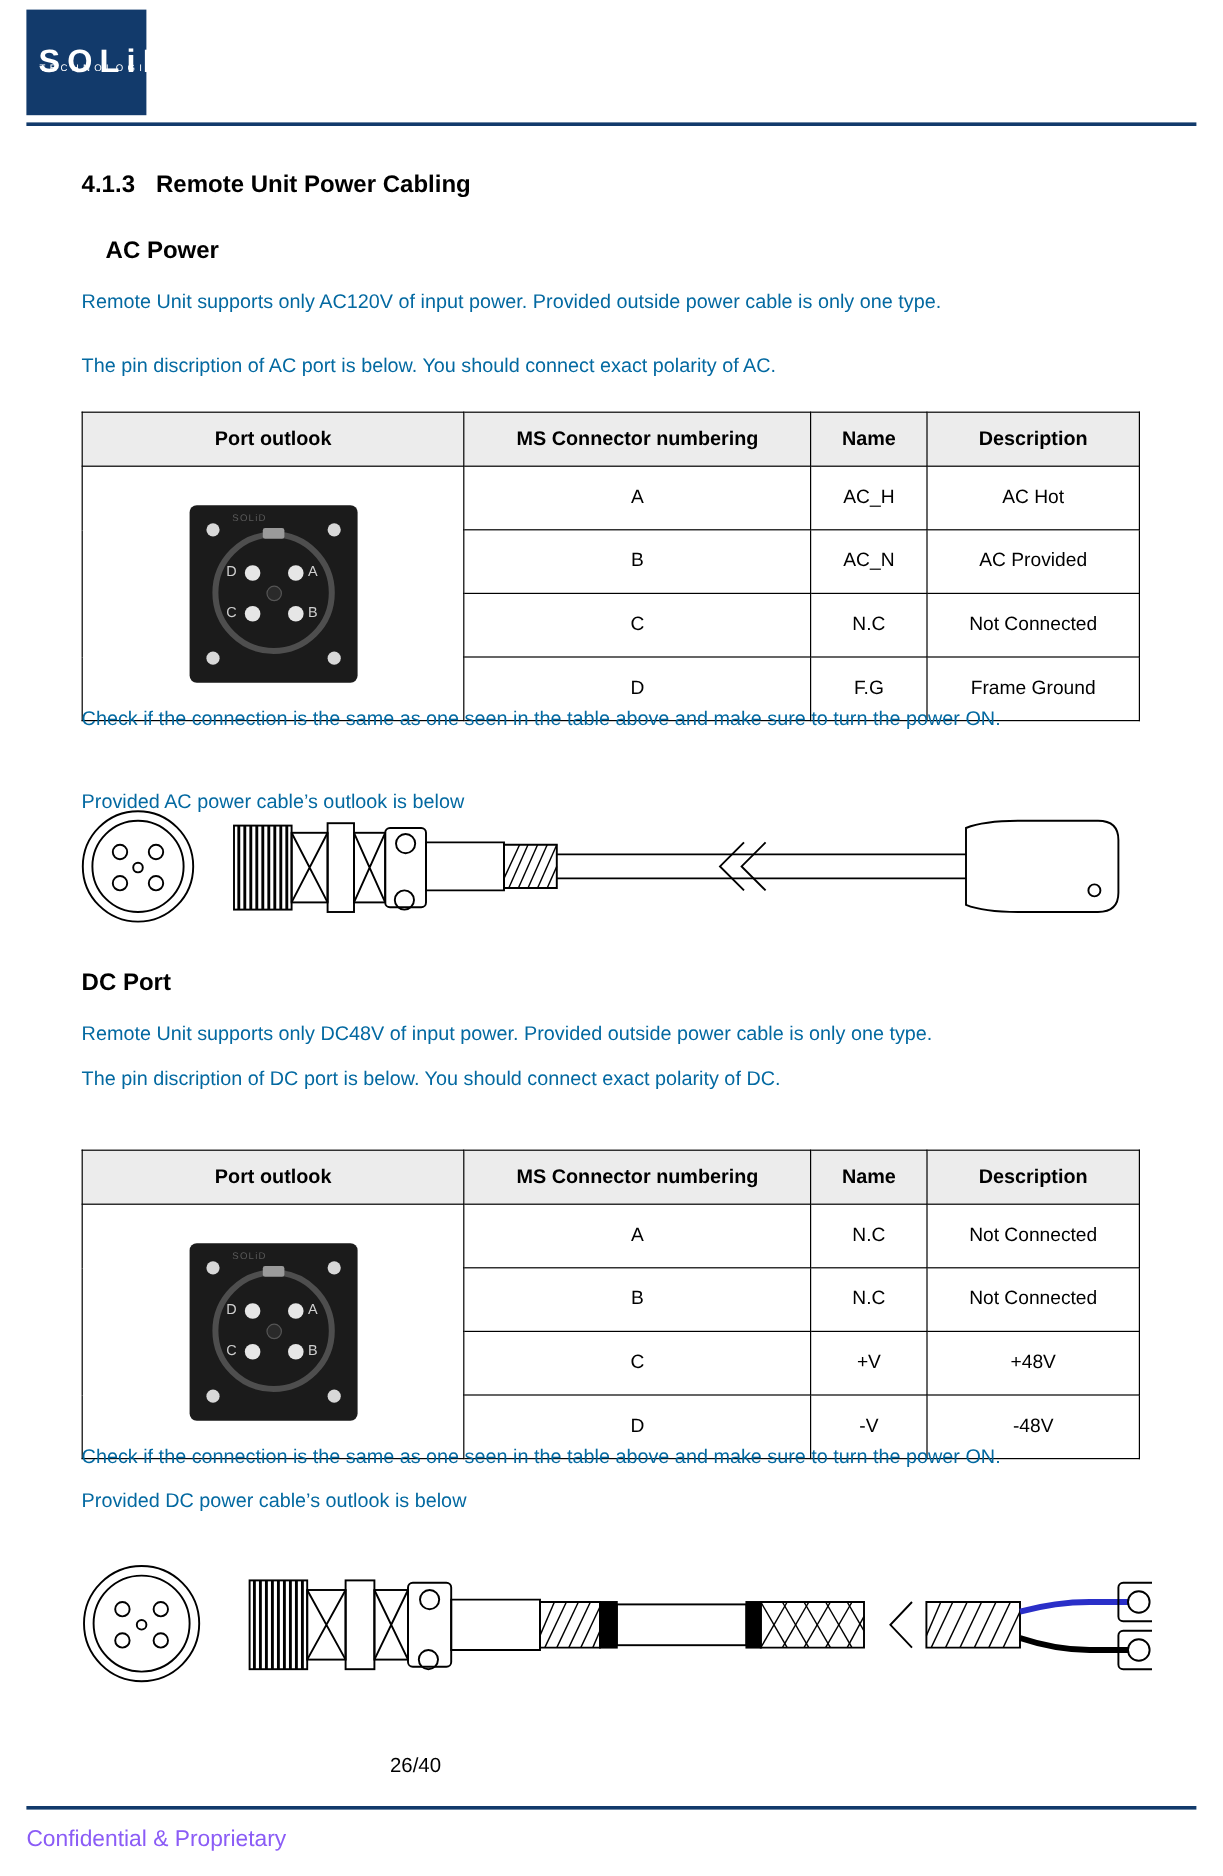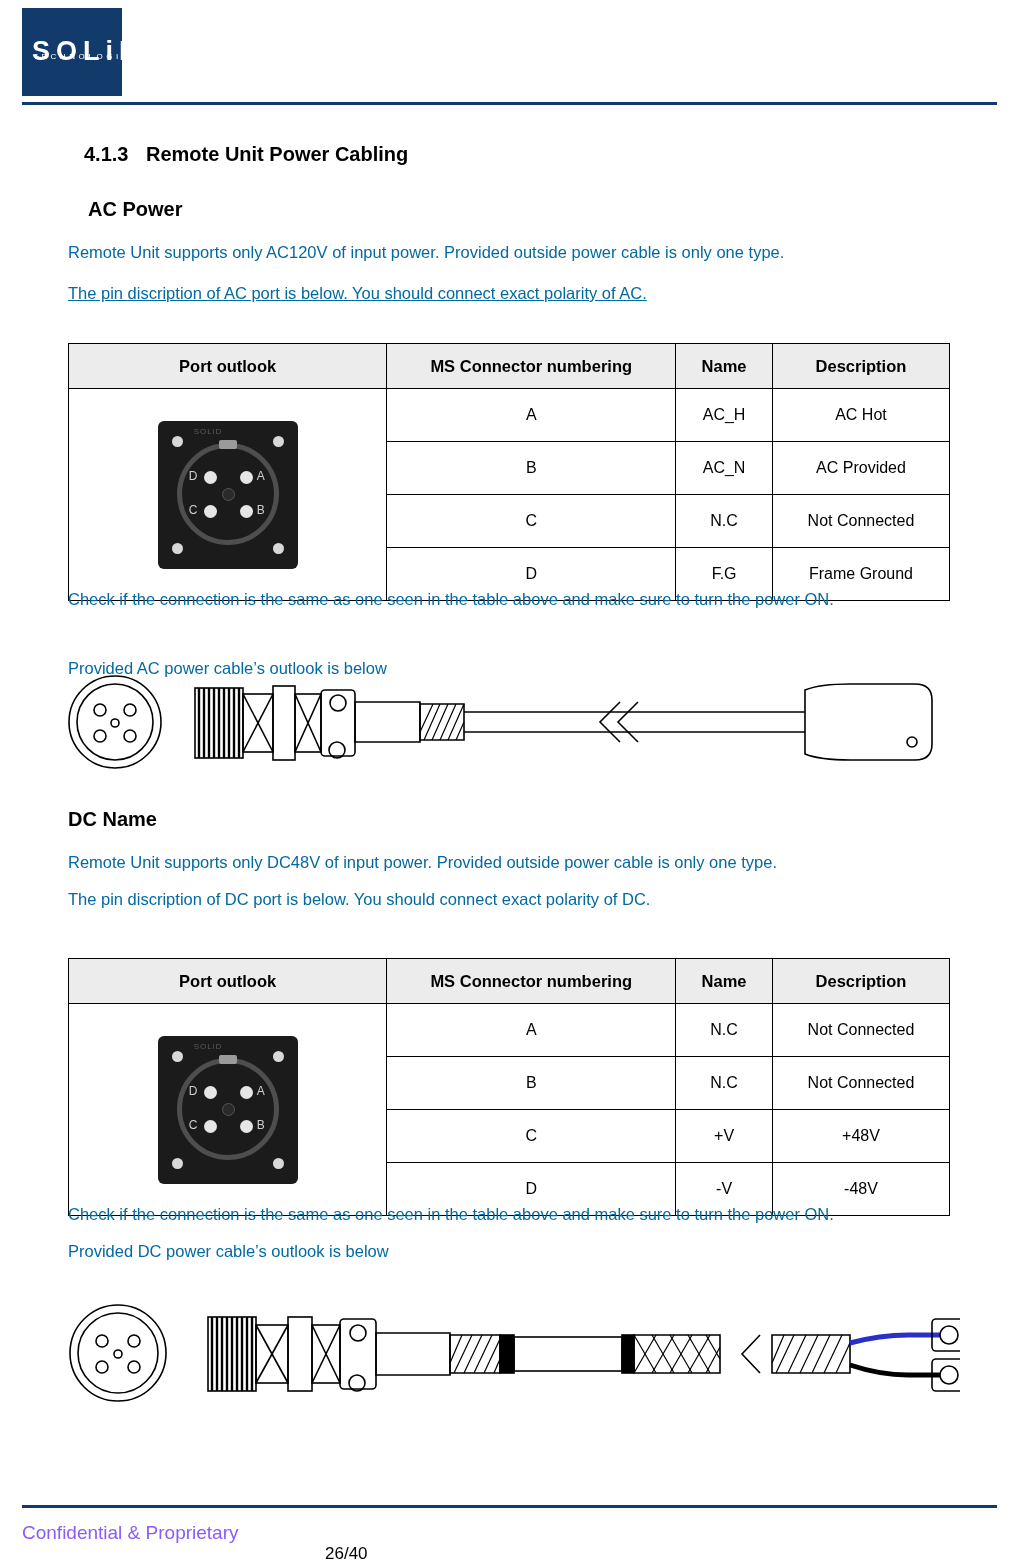--- a/index.html
+++ b/index.html
@@ -69,38 +69,38 @@
   .footer-left {
     position: absolute;
     left: 22px;
     top: 1522px;
     font-size: 19px;
     color: #8b5cf6;
   }
   .footer-page {
     position: absolute;
     left: 325px;
-    top: 1544px;
+    top: 1462px;
     font-size: 17px;
     color: #000;
   }
 
   
   .content { position: absolute; left: 0; top: 0; width: 1019px; }
 
   .h3 {
     position: absolute;
     left: 68px;
     top: 143px;
     font-size: 20px;
     font-weight: bold;
     color: #000;
     white-space: nowrap;
   }
-  .h3 .num { display: inline-block; width: 62px; margin-left: 16px; }
+  .h3 .num { display: inline-block; width: 62px; }
 
   .h4 {
     position: absolute;
     left: 68px;
     font-size: 20px;
     font-weight: bold;
     color: #000;
   }
   .para {
     position: absolute;
@@ -231,21 +231,21 @@
 </div>
 
 <div class="content">
 
   <div class="h3">
     <span class="num">4.1.3</span><span>Remote Unit Power Cabling</span>
   </div>
 
   <div class="h4" style="top:198px;margin-left:20px;">AC Power</div>
   <div class="para" style="top:243px;">Remote Unit supports only AC120V of input power. Provided outside power cable is only one type.</div>
-  <div class="para" style="top:284px;text-decoration:underline;">The pin discription of AC port is below. You should connect exact polarity of AC.</div>
+  <div class="para" style="top:296px;">The pin discription of AC port is below. You should connect exact polarity of AC.</div>
 
   <table class="tbl" style="top:343px;">
     <thead>
       <tr>
         <th class="col-port">Port outlook</th>
         <th class="col-ms">MS Connector numbering</th>
         <th class="col-name">Name</th>
         <th class="col-desc">Description</th>
       </tr>
     </thead>
@@ -347,21 +347,21 @@
 
         <path d="M560 42 L540 62 L560 82" stroke-width="1.6"></path>
         <path d="M578 42 L558 62 L578 82" stroke-width="1.6"></path>
 
         <path d="M745 30 Q760 24 790 24 L855 24 Q872 24 872 40 L872 84 Q872 100 855 100 L790 100 Q760 100 745 94 Z"></path>
         <circle cx="852" cy="82" r="5"></circle>
       </g>
     </svg>
   </div>
 
-  <div class="h4" style="top:808px;">DC Name</div>
+  <div class="h4" style="top:808px;">DC Port</div>
   <div class="para" style="top:853px;">Remote Unit supports only DC48V of input power. Provided outside power cable is only one type.</div>
   <div class="para" style="top:890px;">The pin discription of DC port is below. You should connect exact polarity of DC.</div>
 
   <table class="tbl" style="top:958px;">
     <thead>
       <tr>
         <th class="col-port">Port outlook</th>
         <th class="col-ms">MS Connector numbering</th>
         <th class="col-name">Name</th>
         <th class="col-desc">Description</th>

